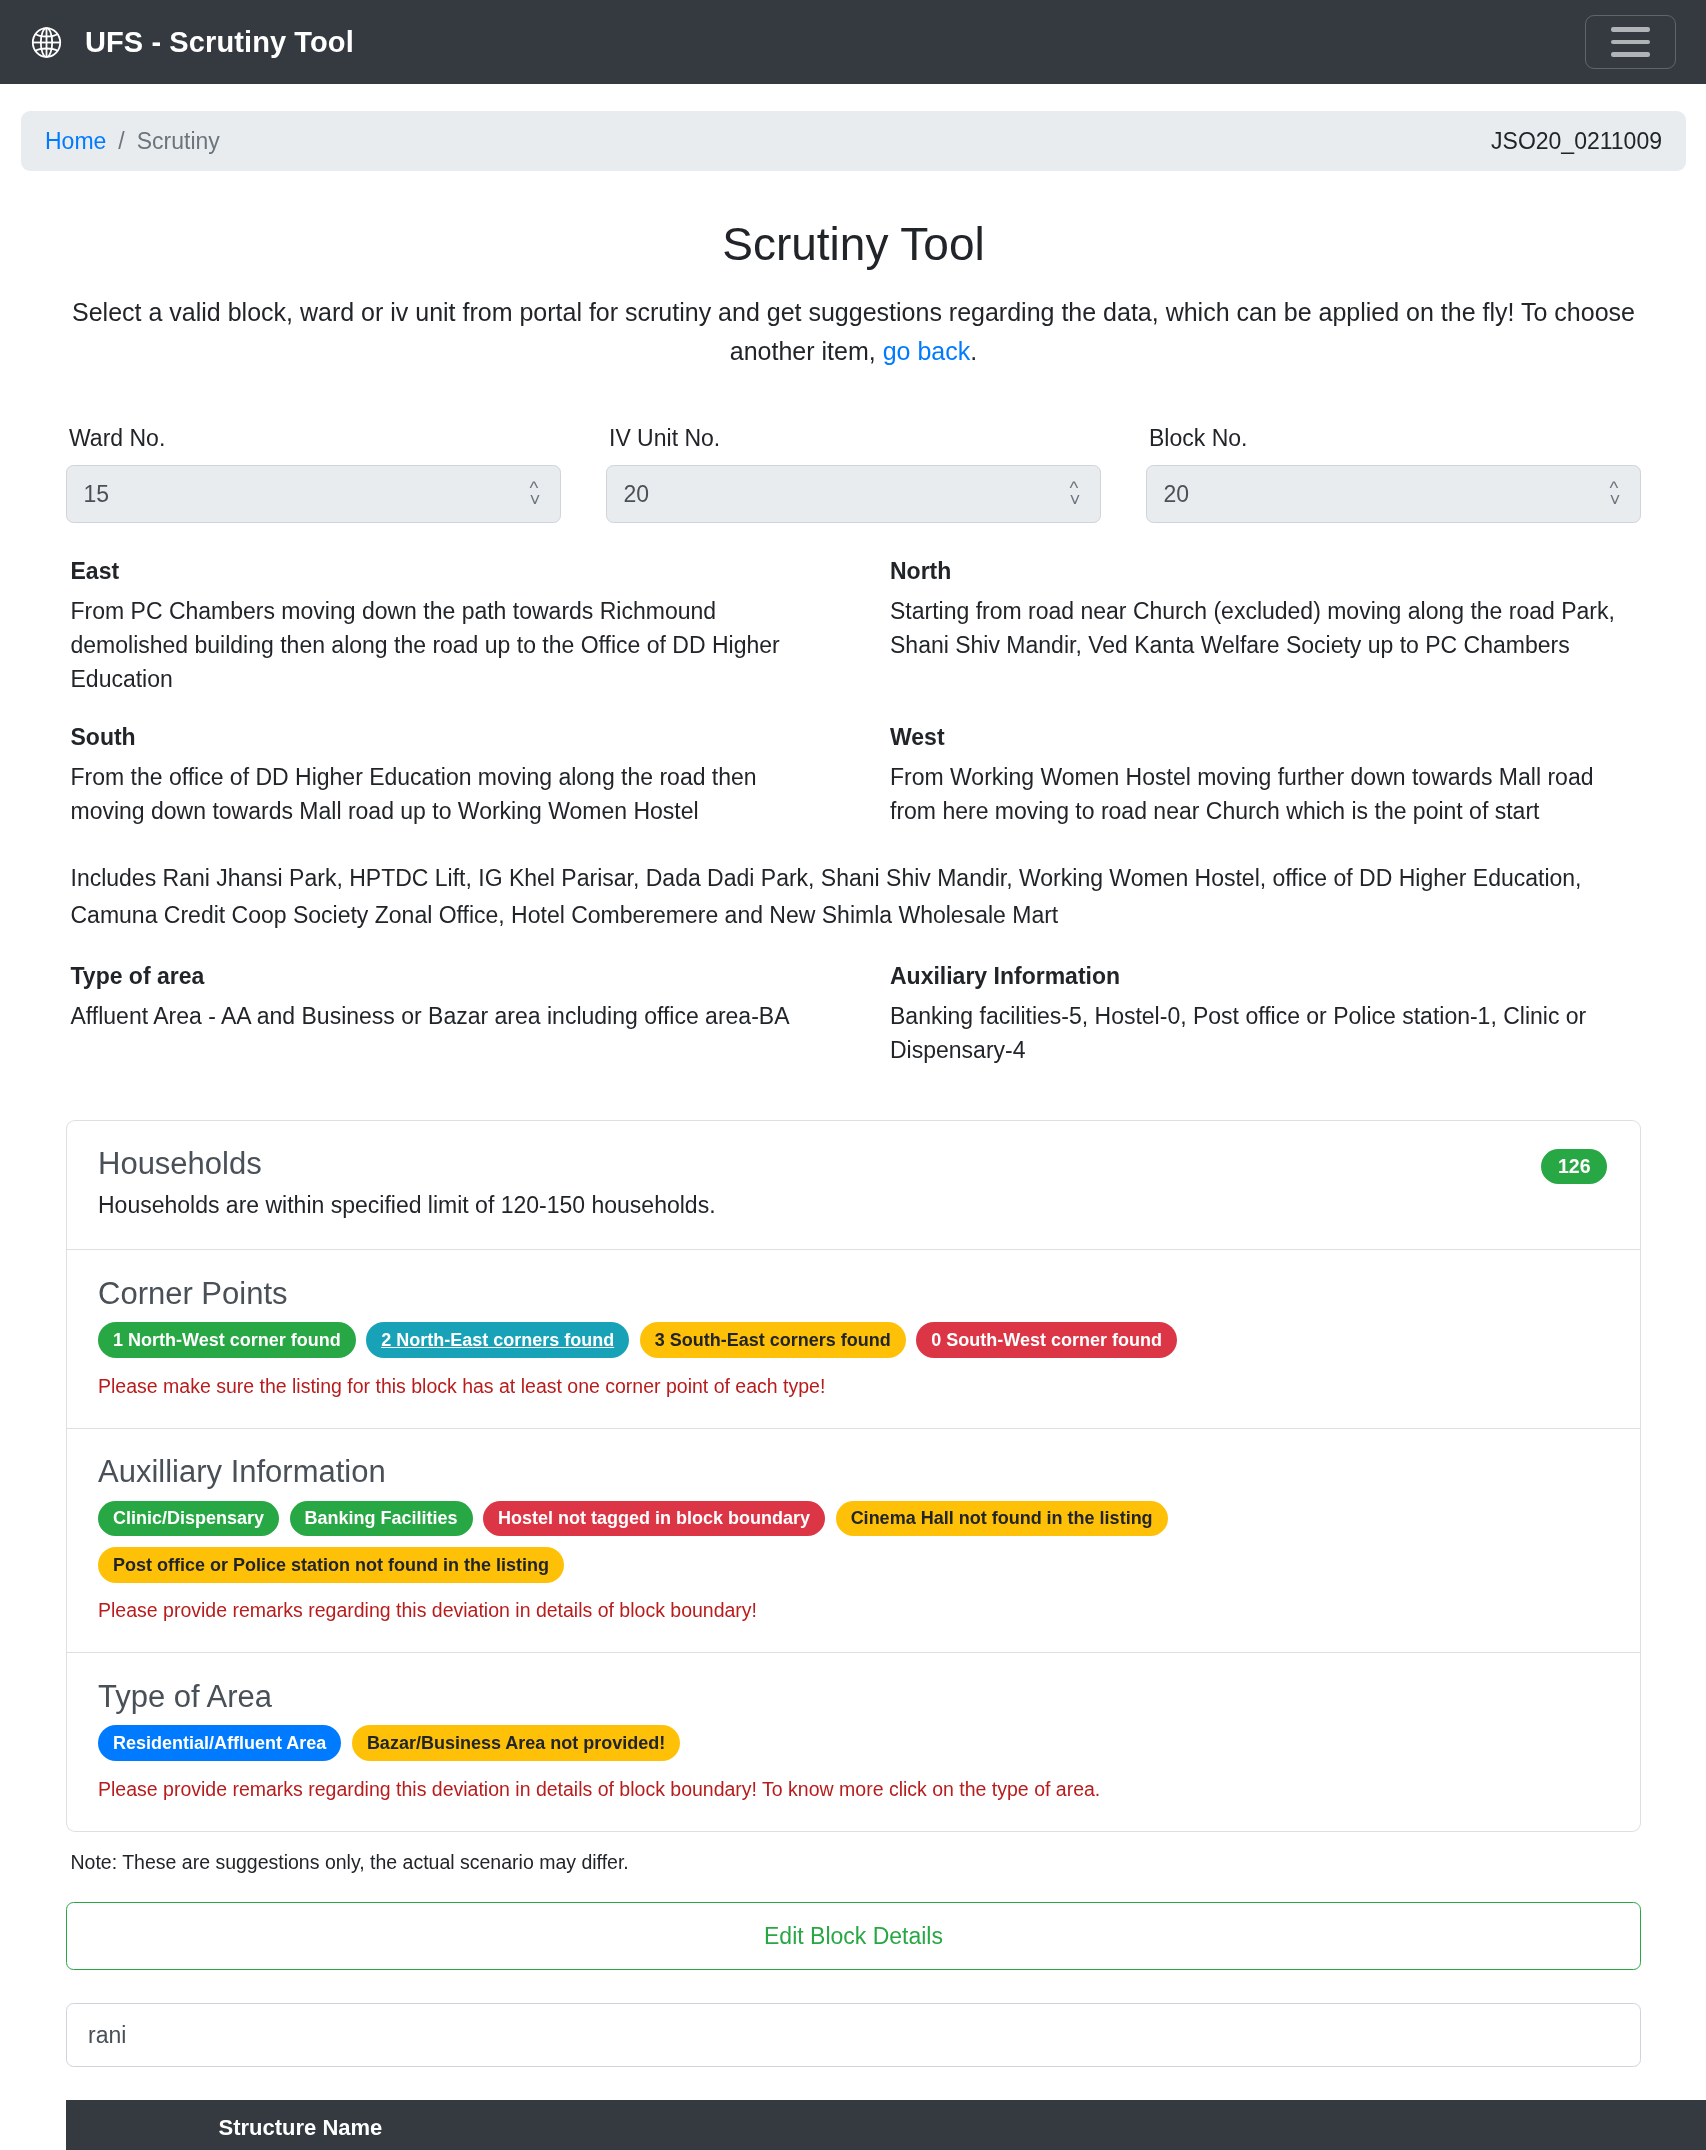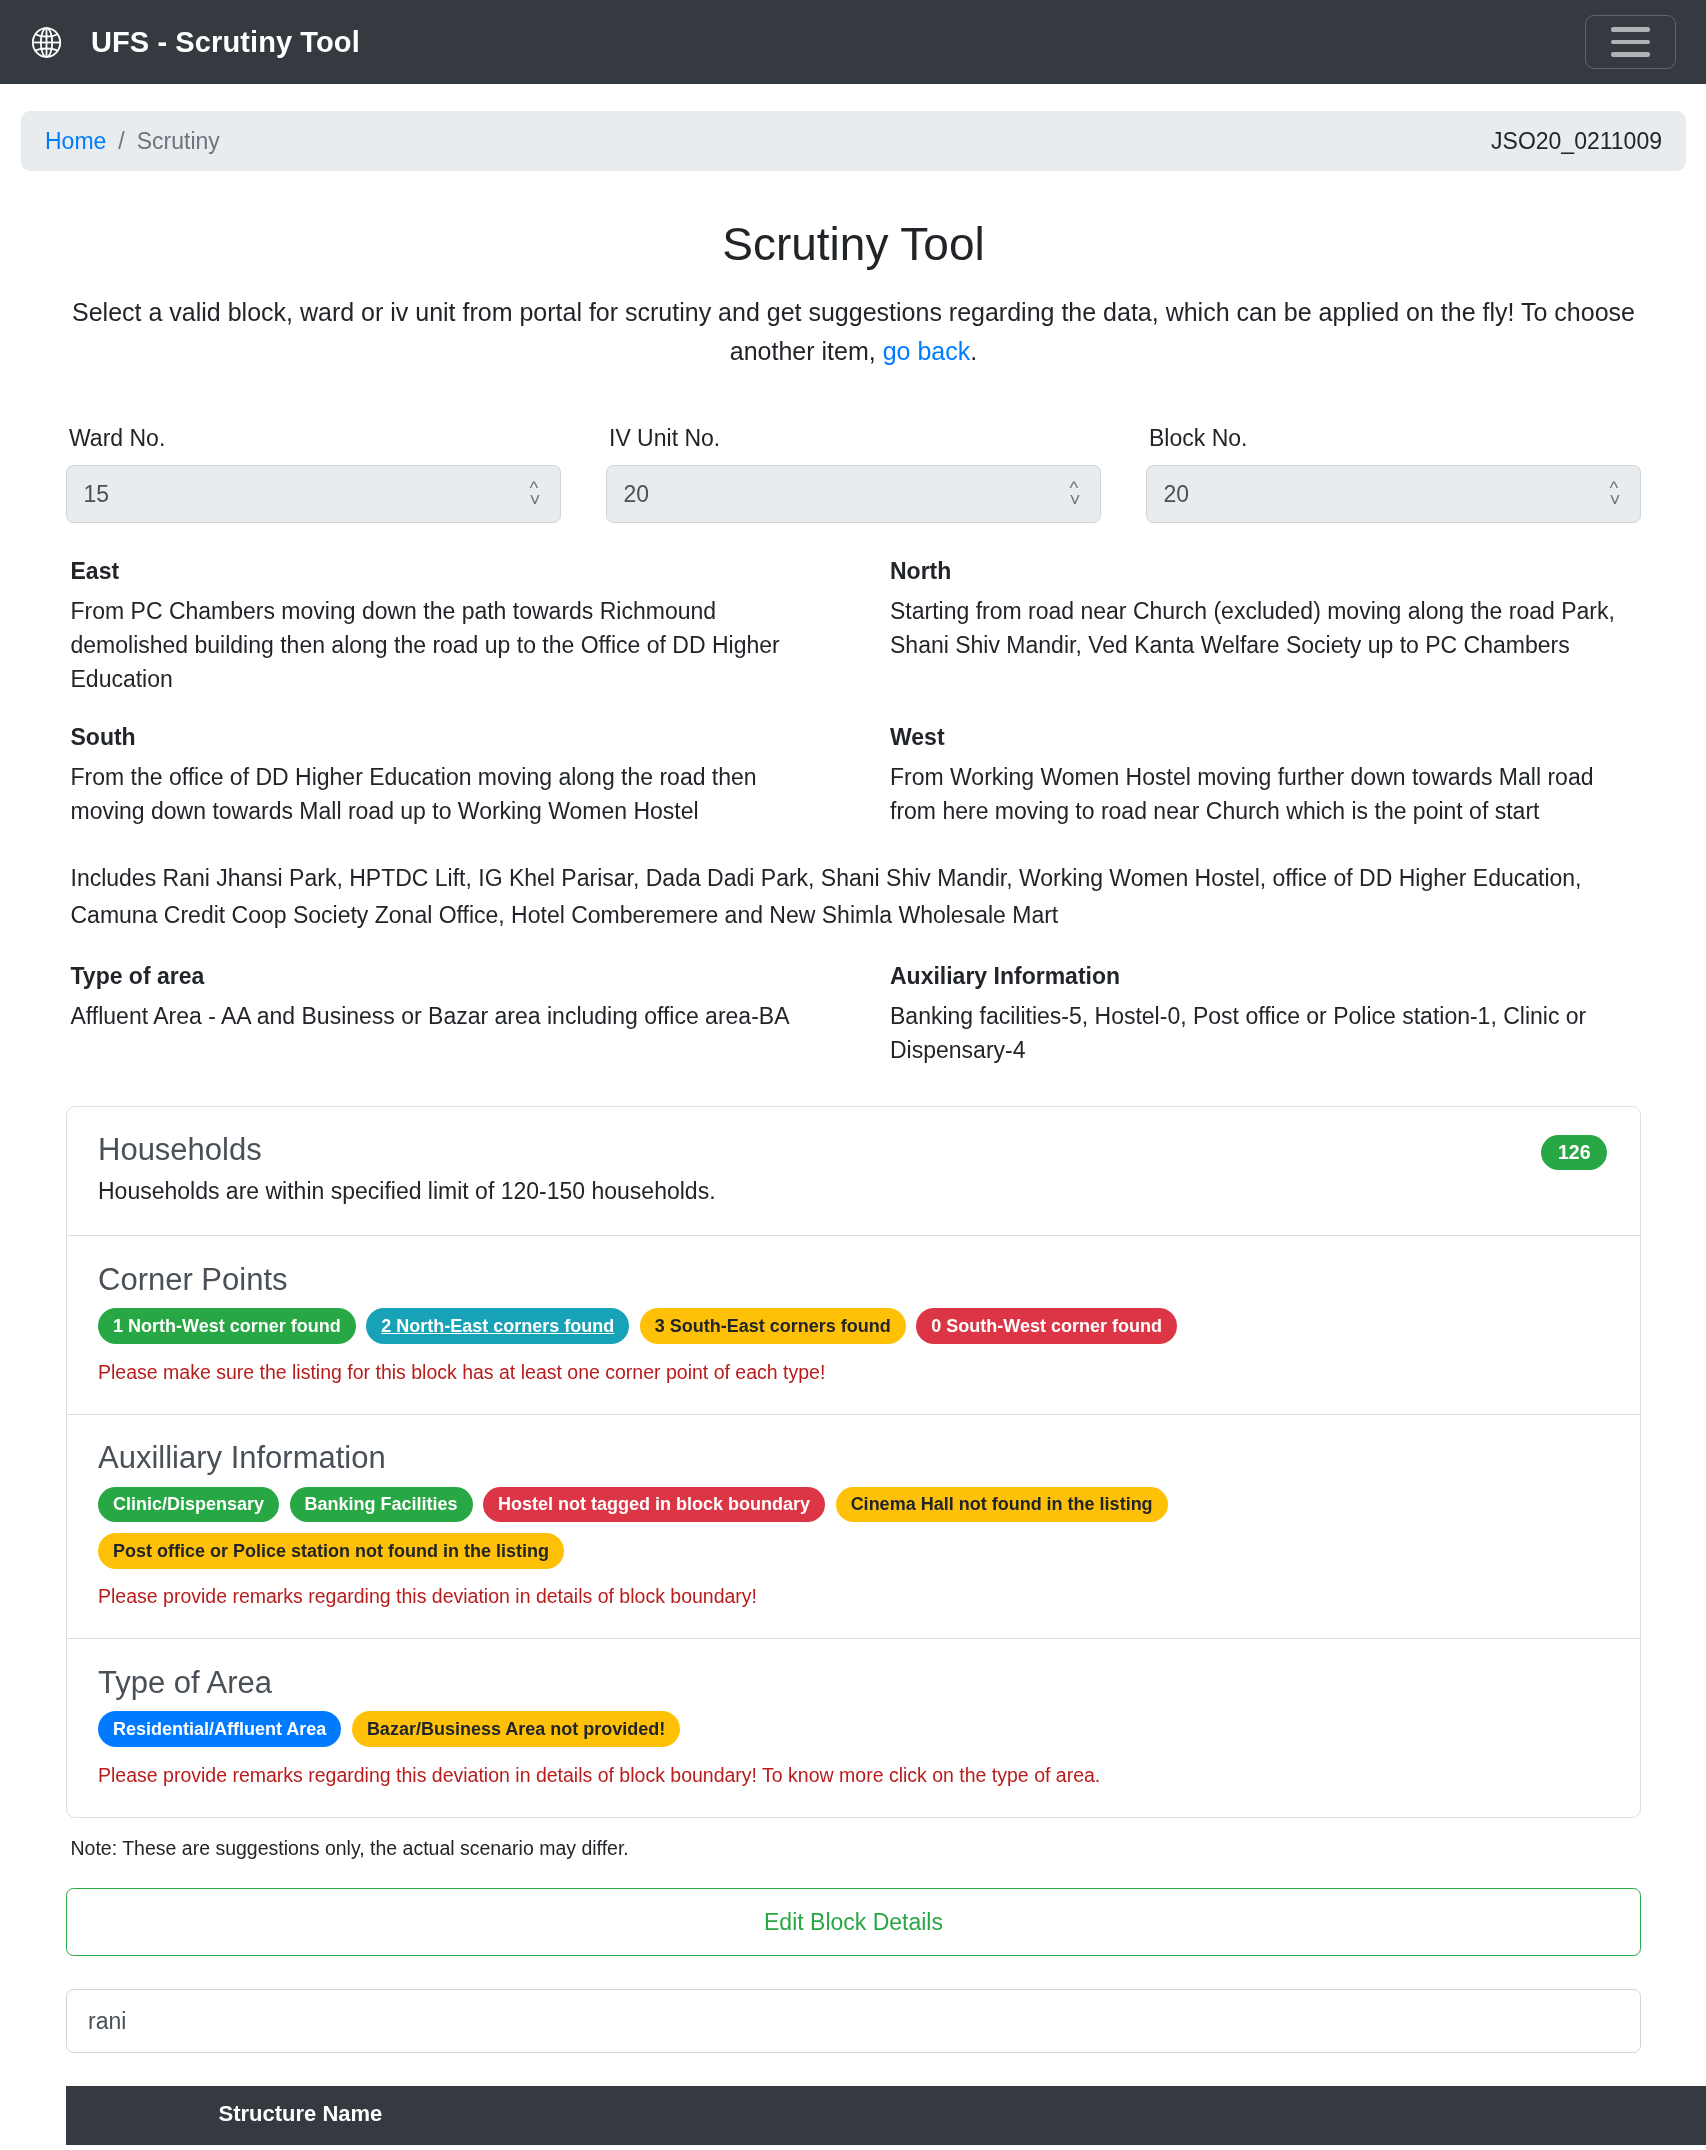--- a/index.html
+++ b/index.html
@@ -16,21 +16,21 @@
     background: #343a40;
     height: 84px;
     display: flex;
     align-items: center;
     padding: 0 31px;
     justify-content: space-between;
   }
   .brand {
     display: flex;
     align-items: center;
-    gap: 29px;
+    gap: 23px;
     color: #ffffff;
     font-size: 29px;
     font-weight: bold;
     letter-spacing: 0.1px;
   }
   .globe-icon { width: 31px; height: 31px; display: block; }
   .navbar-toggler {
     width: 91px; height: 54px;
     border: 0.7px solid rgba(255,255,255,0.22);
     border-radius: 9px;
@@ -138,21 +138,21 @@
     color: #212529;
   }
   .full-block { margin-top: 12px; }
   .full-block .dir-text { line-height: 1.62; }
 
   
   .list-group {
     border: 0.7px solid rgba(0,0,0,0.125);
     border-radius: 9px;
     overflow: hidden;
-    margin-top: 19px;
+    margin-top: 33px;
     background: #fff;
   }
   .list-item {
     padding: 25.4px 31px 30px 31px;
     border-bottom: 0.7px solid rgba(0,0,0,0.125);
     position: relative;
   }
   .list-item:last-child { border-bottom: none; }
   .li-head {
     font-size: 31px;

